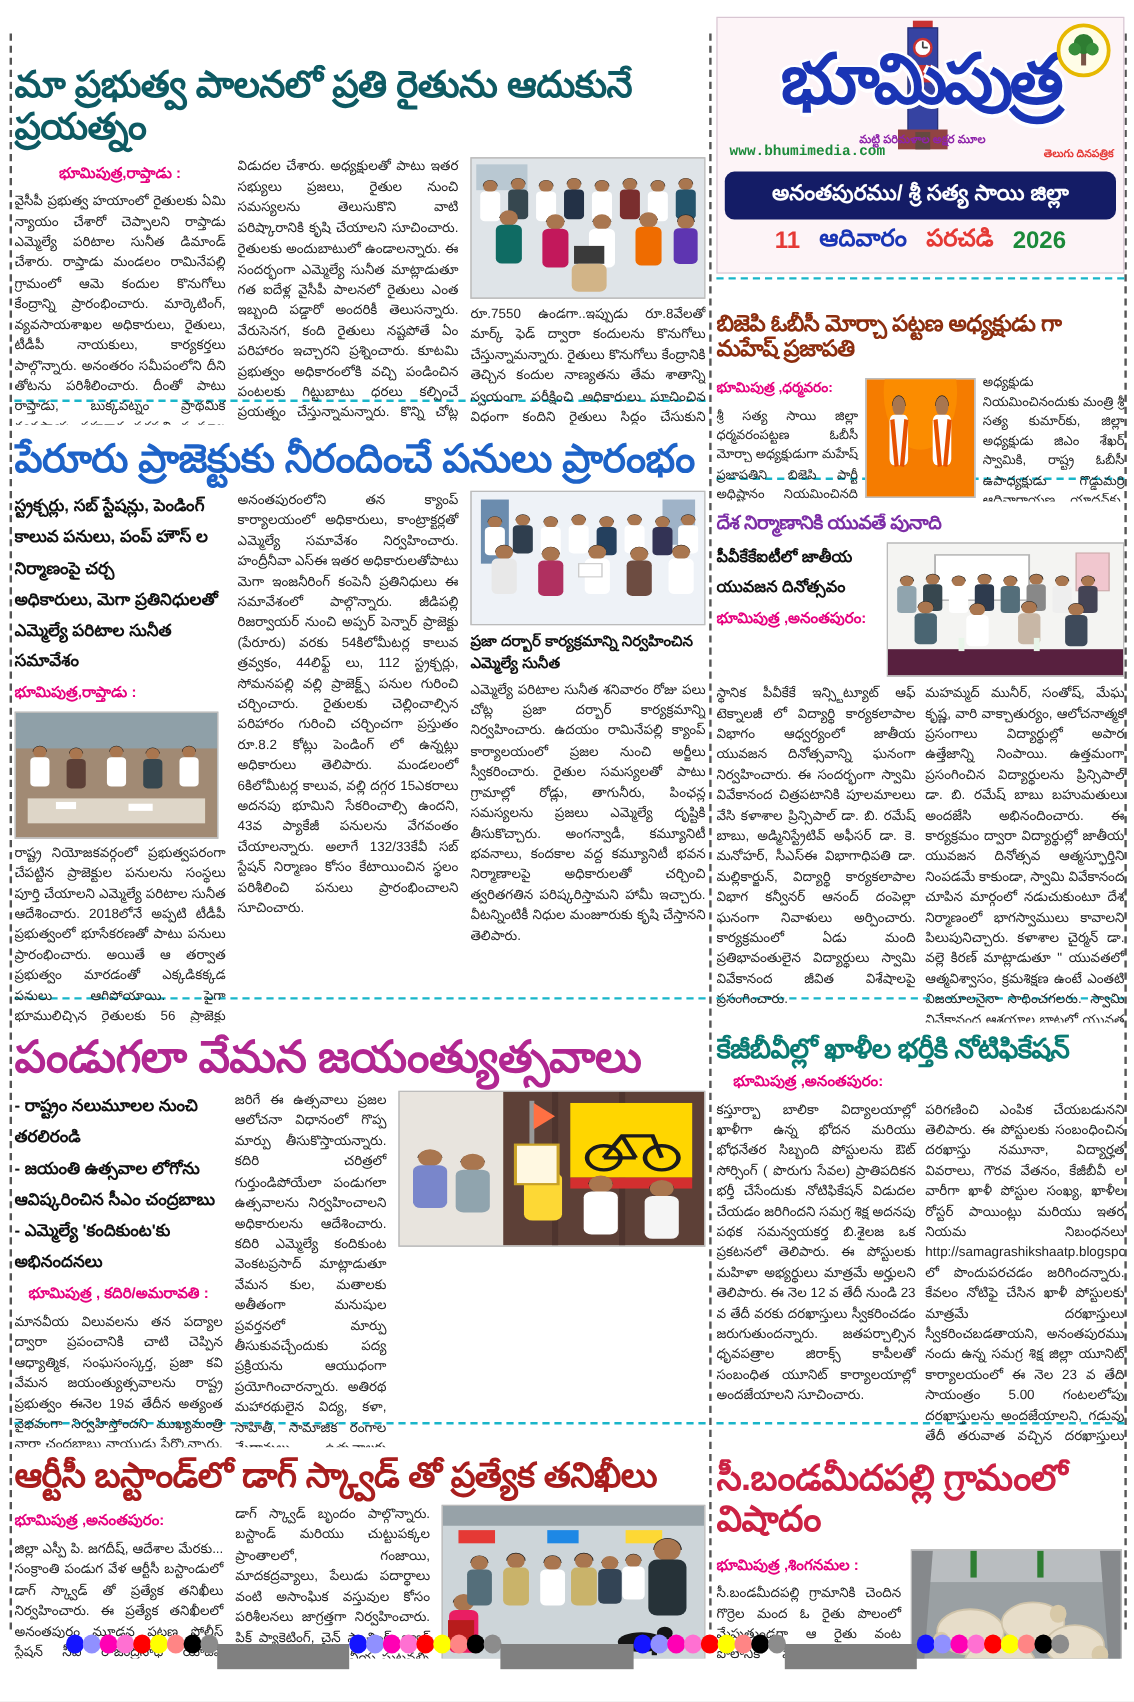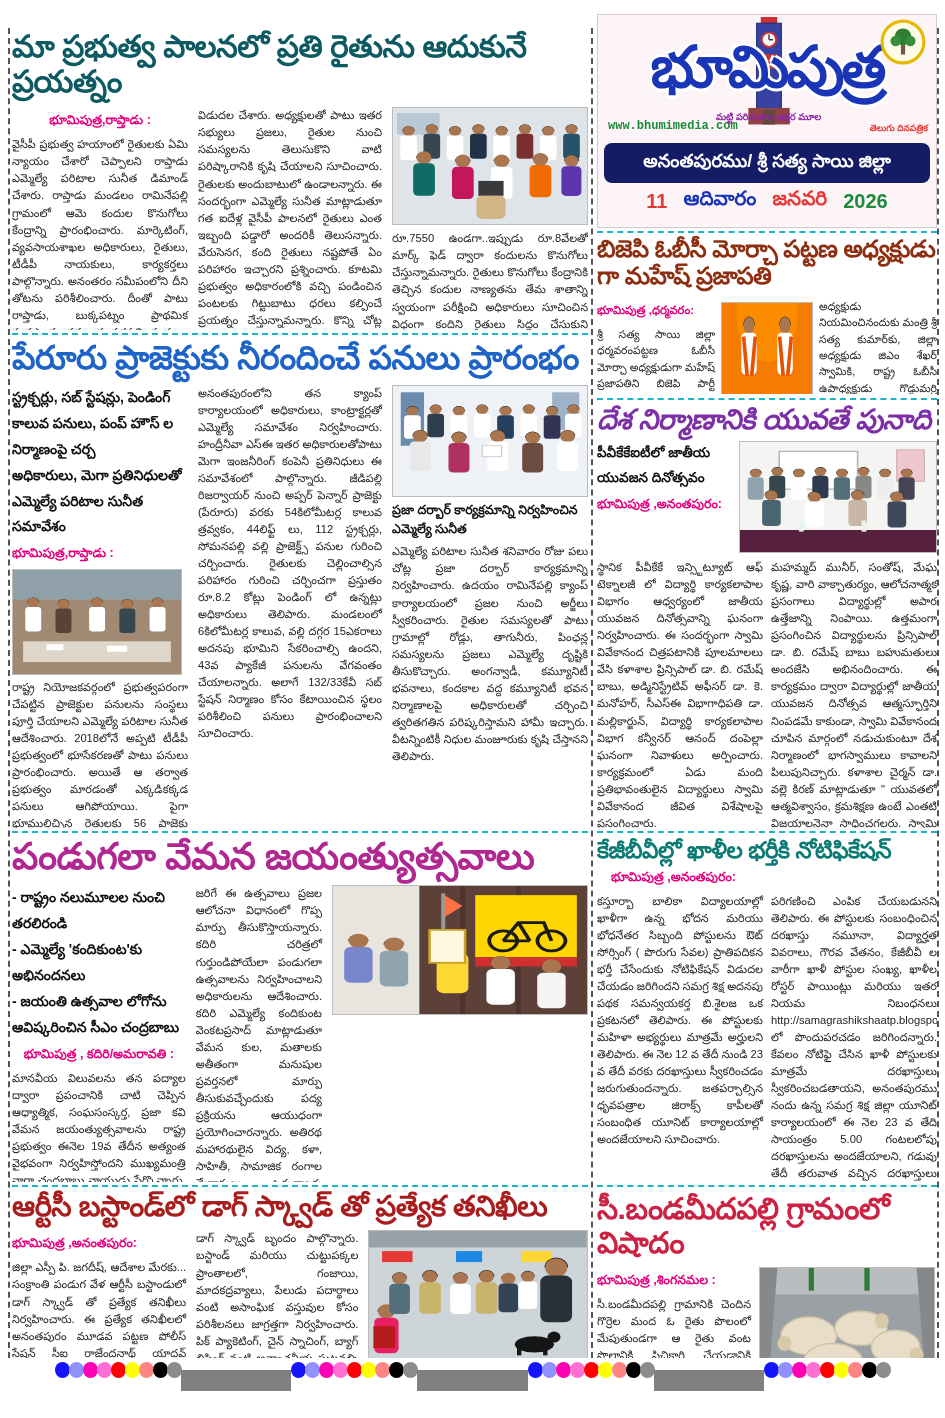--- a/index.html
+++ b/index.html
@@ -5,37 +5,37 @@
   * { margin:0; padding:0; box-sizing:border-box; }
   html,body { background:#e9e9e9; }
   body { font-family:"Liberation Sans", sans-serif; }
   #page { position:relative; width:945px; height:1418px; background:#ffffff; margin:0 auto; overflow:hidden; }
 
   
   .vdash { position:absolute; width:0; border-left:2px dashed #555; }
   .hdash { position:absolute; height:0; border-top:2px dashed var(--separator,#19b5c9); }
 
   
-  .article { position:absolute; overflow:hidden; }
+  .article { position:absolute; overflow:hidden;margin-top:24px; }
   .headline { font-weight:bold; line-height:1.12; letter-spacing:-0.5px; }
   .byline { color:var(--byline,#e6007e); font-weight:bold; font-size:12.5px; margin:6px 0; }
   .subhead { font-weight:bold; color:#101010; font-size:14px; line-height:1.85; }
   .body-col { font-size:11.2px; line-height:1.52; color:#222; text-align:justify; }
   .cols { display:flex; gap:10px; margin-top:8px; }
   .photo { position:relative; background:#ccc; border:1px solid #bbb; overflow:hidden; }
   .photo svg { display:block; width:100%; height:100%; }
   .caption { font-weight:bold; font-size:12.5px; line-height:1.5; color:#111; margin-top:4px; }
 
   
   .h-farmers { color:var(--h_farmers); font-size:31px; }
   .h-peruru  { color:var(--h_peruru); font-size:33px; }
   .h-vemana  { color:var(--h_vemana); font-size:37px; }
   .h-rtc     { color:var(--h_rtc); font-size:29px; }
-  .h-bjp     { color:var(--h_bjp); font-size:24px; }
-  .h-youth   { color:var(--h_youth); font-size:28px;font-style:italic; }
+  .h-bjp     { color:var(--h_bjp); font-size:19px; }
+  .h-youth   { color:var(--h_youth); font-size:16px; }
   .h-kgbv    { color:var(--h_kgbv); font-size:23px; }
   .h-sheep   { color:var(--h_sheep); font-size:30px; }
 
   
   #masthead { position:absolute; left:597px; top:14px; width:340px; height:214px; background:#fdf4f7; border:1px solid #d8c6d2; }
   #mh-titlewrap { position:relative; height:126px; }
   #mh-tower { position:absolute; left:140px; top:2px; width:62px; height:118px; opacity:.95; }
   #mh-title { position:absolute; left:0; right:0; top:18px; text-align:center; font-size:58px; font-weight:bold; color:var(--mh_title,#1a35b5); letter-spacing:-3px;
       text-shadow:-2px -2px 0 #fff, 2px -2px 0 #fff, -2px 2px 0 #fff, 2px 2px 0 #fff, 0 3px 0 #fff; }
   #mh-tagline { position:absolute; left:118px; top:96px; font-size:9.5px; font-weight:bold; color:#8e24aa; }
@@ -95,21 +95,21 @@
           <circle cx="22" cy="17" r="8" fill="#2e7d32"></circle>
           <circle cx="15" cy="21" r="5" fill="#388e3c"></circle>
           <circle cx="29" cy="21" r="5" fill="#388e3c"></circle>
         </svg>
       </div>
     </div>
     <div id="mh-band">అనంతపురము/ శ్రీ సత్య సాయి జిల్లా</div>
     <div id="mh-date">
       <span class="d-day">11</span>
       <span class="d-week">ఆదివారం</span>
-      <span class="d-month">జనవరి</span>
+      <span class="d-month">పరచడి</span>
       <span class="d-year">2026</span>
     </div>
   </div>
 
   <div class="article" style="left:12px; top:30px; width:576px; height:300px;">
     <div class="headline h-farmers">మా ప్రభుత్వ పాలనలో ప్రతి రైతును ఆదుకునే ప్రయత్నం</div>
     <div class="cols">
       <div style="width:176px;">
         <div class="byline" style="text-align:center;">భూమిపుత్ర,రాప్తాడు :</div>
         <div class="body-col">వైసీపీ ప్రభుత్వ హయాంలో రైతులకు ఏమి న్యాయం చేశారో చెప్పాలని రాప్తాడు ఎమ్మెల్యే పరిటాల సునీత డిమాండ్ చేశారు. రాప్తాడు మండలం రామినేపల్లి గ్రామంలో ఆమె కందుల కొనుగోలు కేంద్రాన్ని ప్రారంభించారు. మార్కెటింగ్, వ్యవసాయశాఖల అధికారులు, రైతులు, టీడీపీ నాయకులు, కార్యకర్తలు పాల్గొన్నారు. అనంతరం సమీపంలోని దీని తోటను పరిశీలించారు. దీంతో పాటు రాప్తాడు, బుక్కపట్నం ప్రాథమిక వ్యవసాయ సహకార పరపతి సంఘాల (పీఏసీఎస్) క్యాలెండర్లను ఆయా అధ్యక్షులతో కలిసి</div>
@@ -254,22 +254,22 @@
         <div class="body-col" style="margin-top:5px;">ఎమ్మెల్యే పరిటాల సునీత శనివారం రోజు పలు చోట్ల ప్రజా దర్బార్ కార్యక్రమాన్ని నిర్వహించారు. ఉదయం రామినేపల్లి క్యాంప్ కార్యాలయంలో ప్రజల నుంచి అర్జీలు స్వీకరించారు. రైతుల సమస్యలతో పాటు గ్రామాల్లో రోడ్లు, తాగునీరు, పింఛన్ల సమస్యలను ప్రజలు ఎమ్మెల్యే దృష్టికి తీసుకొచ్చారు. అంగన్వాడీ, కమ్యూనిటీ భవనాలు, కందకాల వద్ద కమ్యూనిటీ భవన నిర్మాణాలపై అధికారులతో చర్చించి త్వరితగతిన పరిష్కరిస్తామని హామీ ఇచ్చారు. వీటన్నింటికీ నిధుల మంజూరుకు కృషి చేస్తానని తెలిపారు.</div>
       </div>
     </div>
   </div>
 
   <div class="article" style="left:12px; top:836px; width:576px; height:346px;">
     <div class="headline h-vemana">పండుగలా వేమన జయంత్యుత్సవాలు</div>
     <div class="cols">
       <div style="width:176px;">
         <div class="subhead">- రాష్ట్రం నలుమూలల నుంచి తరలిరండి</div>
+        <div class="subhead">- జయంతి ఉత్సవాల లోగోను ఆవిష్కరించిన సీఎం చంద్రబాబు</div>
         <div class="subhead">- ఎమ్మెల్యే 'కందికుంట'కు అభినందనలు</div>
-        <div class="subhead">- జయంతి ఉత్సవాల లోగోను ఆవిష్కరించిన సీఎం చంద్రబాబు</div>
         <div class="byline" style="text-align:center;">భూమిపుత్ర , కదిరి/అమరావతి :</div>
         <div class="body-col">మానవీయ విలువలను తన పద్యాల ద్వారా ప్రపంచానికి చాటి చెప్పిన ఆధ్యాత్మిక, సంఘసంస్కర్త, ప్రజా కవి వేమన జయంత్యుత్సవాలను రాష్ట్ర ప్రభుత్వం ఈనెల 19వ తేదీన అత్యంత వైభవంగా నిర్వహిస్తోందని ముఖ్యమంత్రి నారా చంద్రబాబు నాయుడు పేర్కొన్నారు. శనివారం ఉదయం మంగళగిరిలోని తెలుగుదేశం పార్టీ కేంద్ర కార్యాలయంలోని తన ఛాంబర్ లో వేమన రాష్ట్రస్థాయి జయంత్యుత్సవాల లోగోను ముఖ్యమంత్రి ఆవిష్కరించారు. ఈ సందర్భంగా ఆయన మాట్లాడుతూ శ్రీ సత్య సాయి జిల్లా కదిరి తాలూకా కటారుపల్లి వేమన సమాధి వద్ద</div>
       </div>
       <div class="body-col" style="width:128px;">జరిగే ఈ ఉత్సవాలు ప్రజల ఆలోచనా విధానంలో గొప్ప మార్పు తీసుకొస్తాయన్నారు. కదిరి చరిత్రలో గుర్తుండిపోయేలా పండుగలా ఉత్సవాలను నిర్వహించాలని అధికారులను ఆదేశించారు. కదిరి ఎమ్మెల్యే కందికుంట వెంకటప్రసాద్ మాట్లాడుతూ వేమన కుల, మతాలకు అతీతంగా మనుషుల ప్రవర్తనలో మార్పు తీసుకువచ్చేందుకు పద్య ప్రక్రియను ఆయుధంగా ప్రయోగించారన్నారు. అతిరథ మహారథులైన విద్య, కళా, సాహితీ, సామాజిక రంగాల మేధావులు ఉత్సవాలకు హాజరవుతున్నారని, రాష్ట్రం నలుమూలల నుంచి అన్ని వర్గాల ప్రజలు, ప్రతినిధులు వేల సంఖ్యలో హాజరై విజయవంతం చేయాలని పిలుపునిచ్చారు.</div>
       <div style="width:256px;">
         <div class="photo" style="width:256px; height:130px;">
             <svg viewBox="0 0 100 70" preserveAspectRatio="none">
               <rect width="100" height="70" fill="#e8e4de"></rect>
               <rect x="34" width="66" height="70" fill="#5d4037"></rect>
               <rect x="50" y="0" width="2" height="70" fill="#4e342e"></rect>

